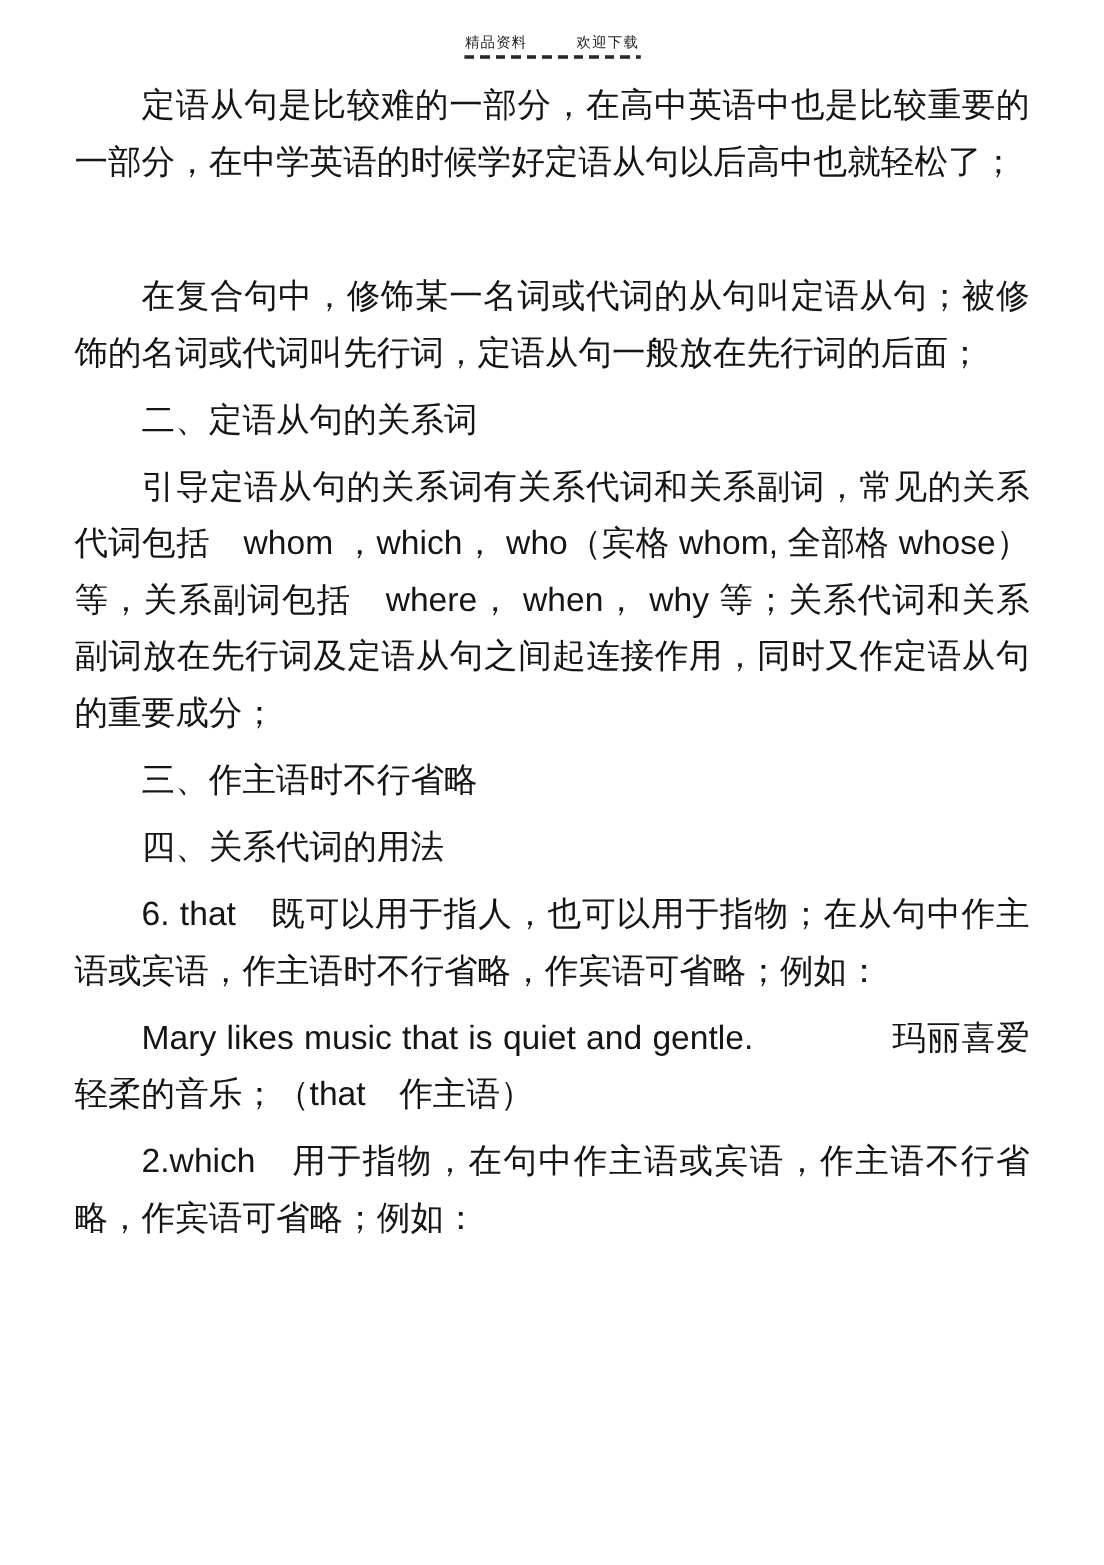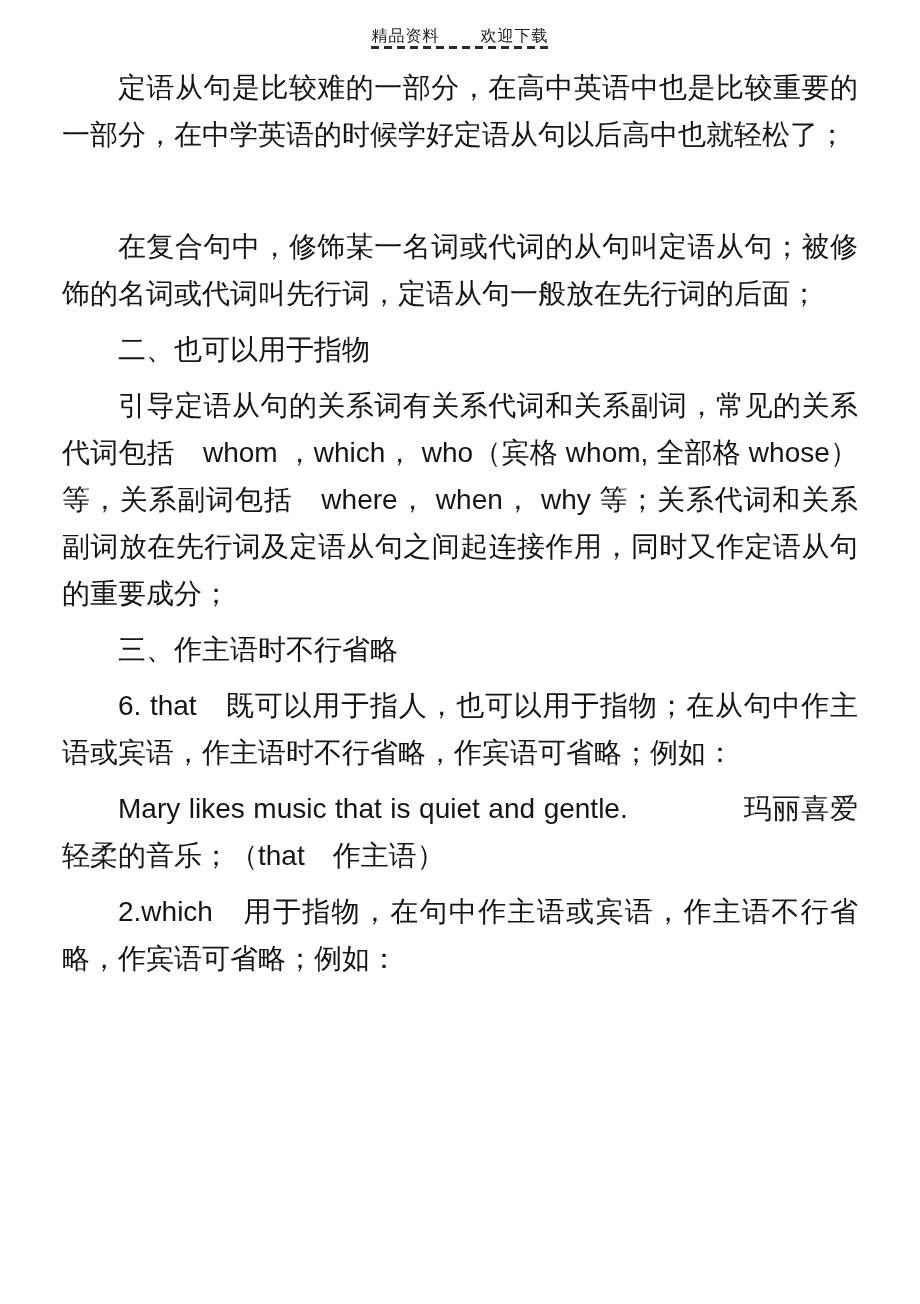--- a/index.html
+++ b/index.html
@@ -24,21 +24,21 @@
     padding-top: 28px;
     display: flex;
     justify-content: center;
   }
   .doc-header-inner {
     display: inline-block;
   }
   .doc-header-labels {
     display: flex;
     gap: 41px;
-    font-size: 16px;
+    font-size: 12px;
     letter-spacing: 1px;
     color: #222222;
     padding: 0 1px;
     line-height: 15px;
   }
   .doc-header-dashes {
     margin-top: 3px;
     height: 3px;
     background: repeating-linear-gradient(90deg, #2b2b2b 0 8px, transparent 8px 13px);
   }
@@ -73,21 +73,22 @@
         <span>欢迎下载</span>
       </div>
       <div class="doc-header-dashes"></div>
     </div>
   </div>
 
   <div class="doc-body">
       <div class="para">定语从句是比较难的一部分，在高中英语中也是比较重要的一部分，在中学英语的时候学好定语从句以后高中也就轻松了；</div>
       <div class="spacer"></div>
       <div class="para">在复合句中，修饰某一名词或代词的从句叫定语从句；被修饰的名词或代词叫先行词，定语从句一般放在先行词的后面；</div>
-      <div class="heading">二、也可以用于指物</div>
+      <div class="heading">二、定语从句的关系词</div>
       <div class="para">引导定语从句的关系词有关系代词和关系副词，常见的关系代词包括　whom ，which， who（宾格 whom, 全部格 whose）等，关系副词包括　where， when， why 等；关系代词和关系副词放在先行词及定语从句之间起连接作用，同时又作定语从句的重要成分；</div>
       <div class="heading">三、作主语时不行省略</div>
+      <div class="heading">四、关系代词的用法</div>
       <div class="para">6. that　既可以用于指人，也可以用于指物；在从句中作主语或宾语，作主语时不行省略，作宾语可省略；例如：</div>
       <div class="para">Mary likes music that is quiet and gentle.　　　　玛丽喜爱轻柔的音乐；（that　作主语）</div>
       <div class="para">2.which　用于指物，在句中作主语或宾语，作主语不行省略，作宾语可省略；例如：</div>
     </div>
 
 </div>
 
 </body></html>

